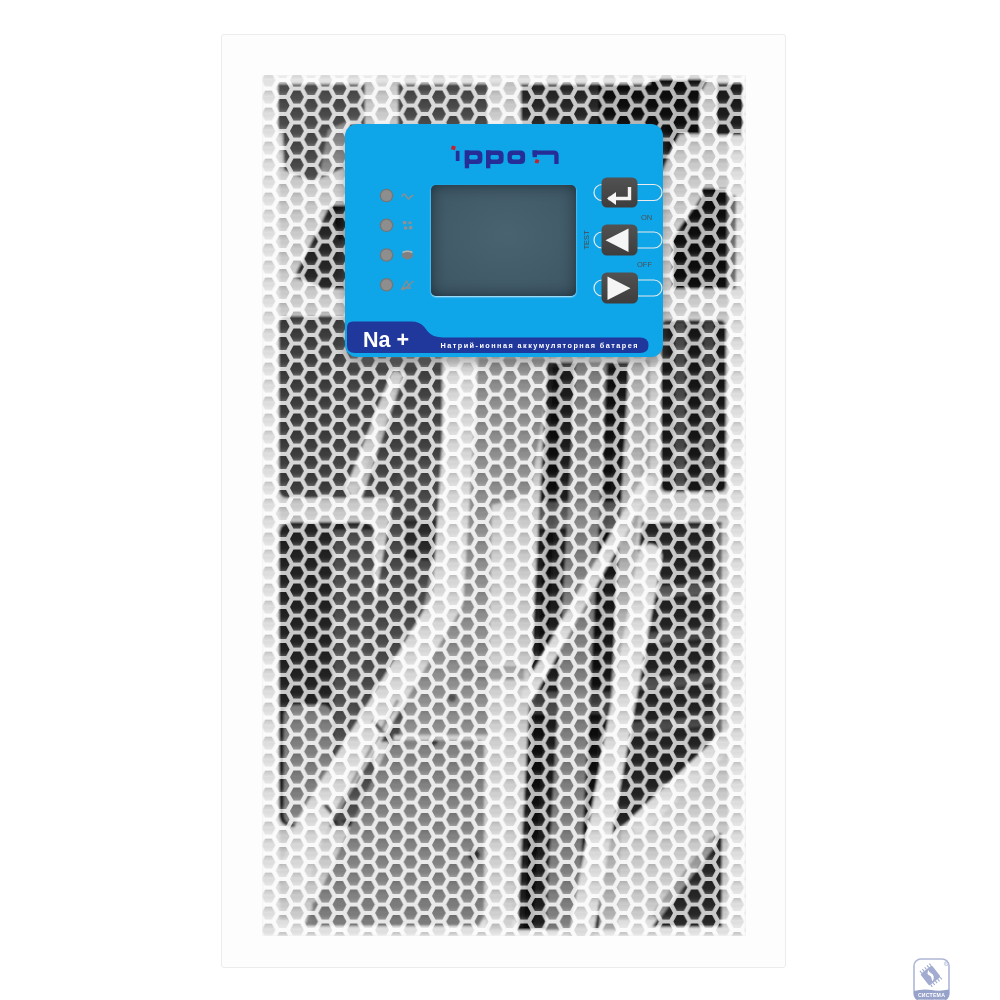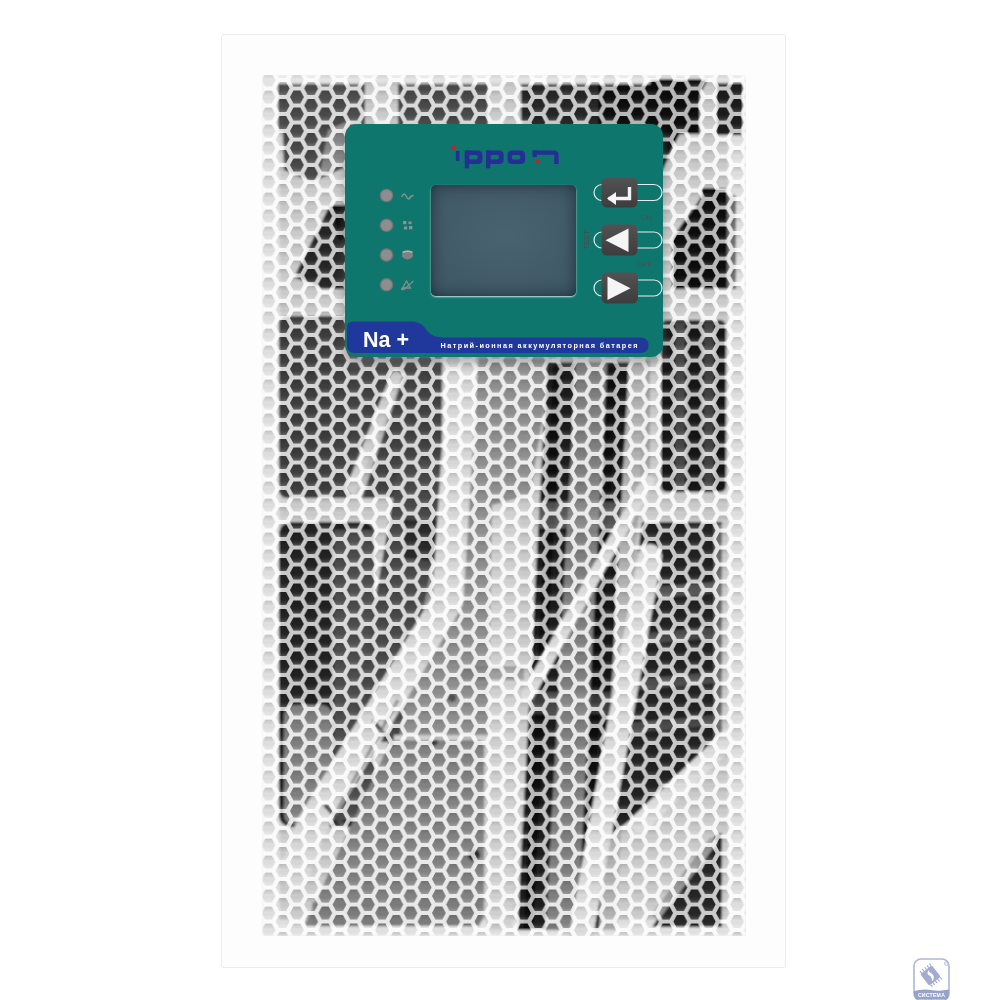--- a/index.html
+++ b/index.html
@@ -137,21 +137,21 @@
   <path d="M 374,722 L 392,744" stroke="#4a4a4a" stroke-width="4" stroke-linecap="round"></path>
   <path d="M 326,806 L 344,826" stroke="#4a4a4a" stroke-width="4" stroke-linecap="round"></path>
   <path d="M 398,700 L 330,823" stroke="#6f6f6f" stroke-width="3" opacity="0.7"></path>
 </g>
 
 <rect x="262" y="75" width="484" height="861" fill="url(#hxshade)"></rect>
 <g mask="url(#meshmask)">
       <use href="#blobsg" filter="url(#weblight)"></use>
     </g>
 </svg>
-<div style="position:absolute;left:345px;top:124px;width:318px;height:233px;background:#0f766e;border-radius:12px;box-shadow:0 6px 11px rgba(105,105,105,0.55);filter:blur(0.3px);">
+<div style="position:absolute;left:345px;top:124px;width:318px;height:233px;background:#0ea5e9;border-radius:12px;box-shadow:0 6px 11px rgba(105,105,105,0.55);filter:blur(0.3px);">
   <svg width="120" height="28" viewBox="448 143 120 28" style="position:absolute;left:103px;top:19px" xmlns="http://www.w3.org/2000/svg">
 <rect x="455.8" y="150.8" width="3.7" height="10.2" fill="#272d96"></rect>
 <g transform="rotate(14 453.5 148)">
         <rect x="451.4" y="145.9" width="4.0" height="4.0" fill="#cb2027"></rect>
       </g>
 <path d="M 464.8,150.4 L 477.8,150.4 Q 482.40000000000003,150.4 482.40000000000003,155.0 L 482.40000000000003,159.4 Q 482.40000000000003,164.0 477.8,164.0 L 464.8,164.0 Z M 470.70000000000005,155.0 L 476.1,155.0 Q 477.70000000000005,155.0 477.70000000000005,156.6 L 477.70000000000005,157.8 Q 477.70000000000005,159.4 476.1,159.4 L 470.70000000000005,159.4 Q 469.1,159.4 469.1,157.8 L 469.1,156.6 Q 469.1,155.0 470.70000000000005,155.0 Z" fill-rule="evenodd" fill="#272d96"></path>
       <rect x="464.8" y="150.4" width="4.3" height="17.9" fill="#272d96"></rect>
 <path d="M 486.0,150.4 L 499.0,150.4 Q 503.6,150.4 503.6,155.0 L 503.6,159.4 Q 503.6,164.0 499.0,164.0 L 486.0,164.0 Z M 491.90000000000003,155.0 L 497.3,155.0 Q 498.90000000000003,155.0 498.90000000000003,156.6 L 498.90000000000003,157.8 Q 498.90000000000003,159.4 497.3,159.4 L 491.90000000000003,159.4 Q 490.3,159.4 490.3,157.8 L 490.3,156.6 Q 490.3,155.0 491.90000000000003,155.0 Z" fill-rule="evenodd" fill="#272d96"></path>
       <rect x="486.0" y="150.4" width="4.3" height="17.9" fill="#272d96"></rect>
 <path d="M 512.1,150.4 L 520.5,150.4 Q 525.1,150.4 525.1,155.0 L 525.1,159.4 Q 525.1,164.0 520.5,164.0 L 512.1,164.0 Q 507.5,164.0 507.5,159.4 L 507.5,155.0 Q 507.5,150.4 512.1,150.4 Z M 513.4,155.0 L 518.8,155.0 Q 520.4,155.0 520.4,156.6 L 520.4,157.8 Q 520.4,159.4 518.8,159.4 L 513.4,159.4 Q 511.8,159.4 511.8,157.8 L 511.8,156.6 Q 511.8,155.0 513.4,155.0 Z" fill-rule="evenodd" fill="#272d96"></path>

